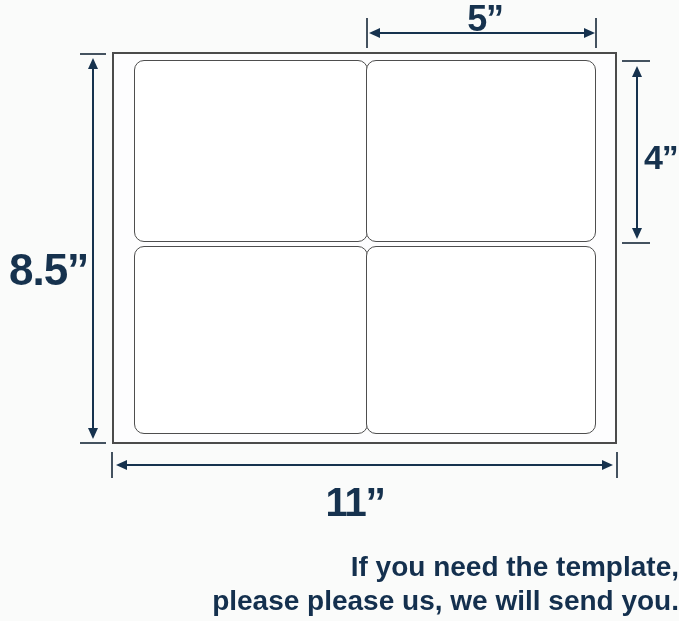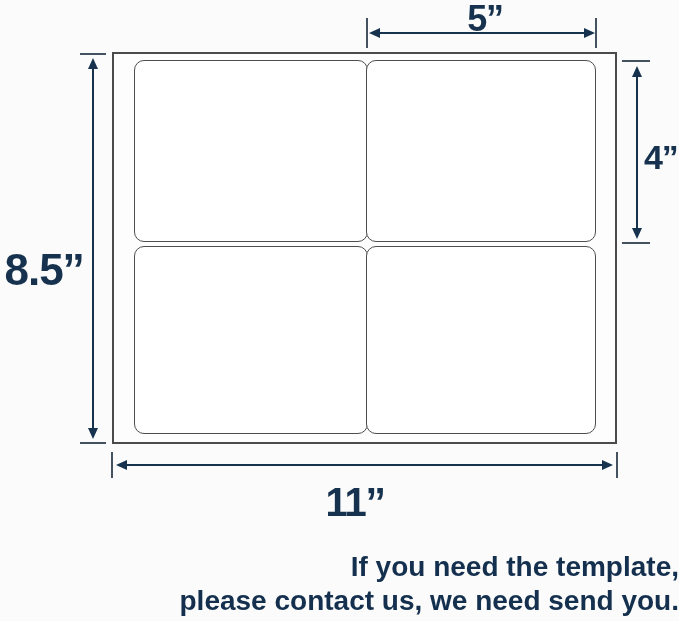--- a/index.html
+++ b/index.html
@@ -35,21 +35,21 @@
   .ah-right { border-top: 5px solid transparent; border-bottom: 5px solid transparent; border-left: 11px solid #16324e; }
   .ah-up    { border-left: 5px solid transparent; border-right: 5px solid transparent; border-bottom: 11px solid #16324e; }
   .ah-down  { border-left: 5px solid transparent; border-right: 5px solid transparent; border-top: 11px solid #16324e; }
 
   .dim-label {
     position: absolute; color: #16324e; font-weight: 700;
     text-align: center; white-space: nowrap; letter-spacing: -1px;
   }
   .lbl-top    { left: 440px; top: -2px;  width: 90px;  font-size: 36px; }
   .lbl-right  { left: 644px; top: 138px; width: 36px;  font-size: 34px; text-align: left; }
-  .lbl-left   { left: 0px;   top: 245px; width: 88px;  font-size: 44px; }
+  .lbl-left   { left: 0px;   top: 245px; width: 88px;  font-size: 44px; text-align: right; }
   .lbl-bottom { left: 305px; top: 480px; width: 100px; font-size: 40px; }
 
   
   .footer {
     position: absolute; left: 0; top: 550px; width: 679px;
     text-align: right; color: #14304e;
     font-size: 28px; font-weight: 700; line-height: 34px;
   }
 </style>
 </head>
@@ -95,16 +95,16 @@
     <div class="tick" style="left:111px; top:452px; width:2px; height:26px;"></div>
     <div class="tick" style="left:616px; top:452px; width:2px; height:26px;"></div>
     <div class="dline" style="left:121px; top:464px; width:487px; height:2px;"></div>
     <div class="ah ah-left" style="left:116px; top:460px;"></div>
     <div class="ah ah-right" style="left:602px; top:460px;"></div>
     <div class="dim-label lbl-bottom">11’’</div>
   </div>
 
   <div class="footer">
     <div>If you need the template,</div>
-    <div>please contact us, we need send you.</div>
+    <div>please please us, we will send you.</div>
   </div>
 
 </div>
 
 </body></html>

